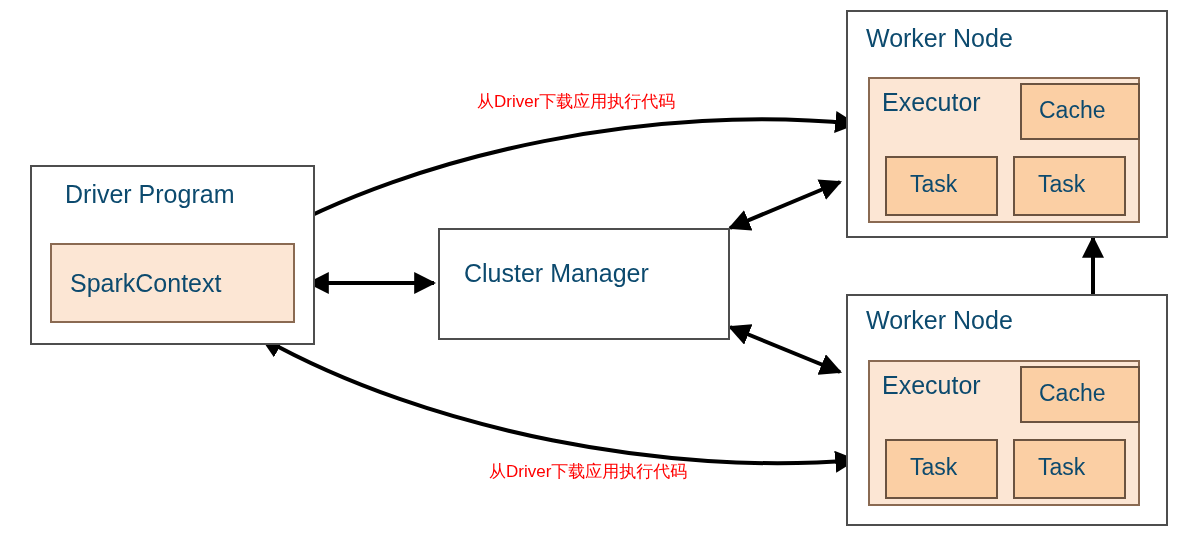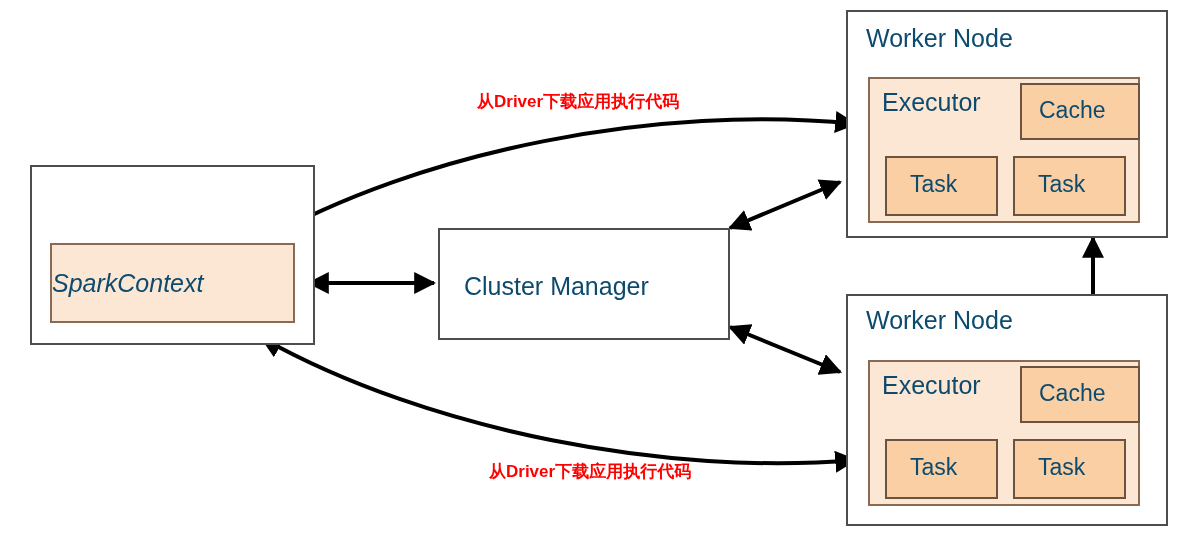--- a/index.html
+++ b/index.html
@@ -39,21 +39,21 @@
     position: absolute;
     left: 0;
     top: 0;
     width: 1178px;
     height: 544px;
     pointer-events: none;
   }
   .red-note {
     position: absolute;
     color: #ff0000;
-    font-weight: bold;
+    font-weight: normal;
     font-size: 17px;
     white-space: nowrap;
     line-height: 1;
   }
 </style>
 </head>
 <body>
 
 <div id="canvas">
 
@@ -87,27 +87,28 @@
       <path d="M 258 243 C 420 150, 660 104, 855 124" fill="none" stroke="#000000" stroke-width="4" marker-start="url(#ah-start)" marker-end="url(#ah)"></path>
     </g>
 
     <g>
       <path d="M 262 338 C 430 432, 670 476, 855 460" fill="none" stroke="#000000" stroke-width="4" marker-start="url(#ah-start)" marker-end="url(#ah)"></path>
     </g>
   </svg>
 
   <div class="box" style="left:30px; top:165px; width:285px; height:180px;">
   </div>
+  <div class="box-label" style="left:65px; top:182px; font-size:25px;">Driver Program</div>
   <div class="box peach-light" style="left:50px; top:243px; width:245px; height:80px;">
   </div>
-  <div class="box-label" style="left:52px; top:271px; font-size:25px;font-style:italic;">SparkContext</div>
+  <div class="box-label" style="left:70px; top:271px; font-size:25px;">SparkContext</div>
 
   <div class="box" style="left:438px; top:228px; width:292px; height:112px;">
   </div>
-  <div class="box-label" style="left:464px; top:274px; font-size:25px;">Cluster Manager</div>
+  <div class="box-label" style="left:464px; top:261px; font-size:25px;">Cluster Manager</div>
 
   <div class="box" style="left:846px; top:10px; width:322px; height:228px;">
   </div>
   <div class="box-label" style="left:866px; top:26px; font-size:25px;">Worker Node</div>
 
   <div class="box peach-light" style="left:868px; top:77px; width:272px; height:146px;">
   </div>
   <div class="box-label" style="left:882px; top:90px; font-size:25px;">Executor</div>
 
   <div class="box peach-dark" style="left:1020px; top:83px; width:120px; height:57px;">

